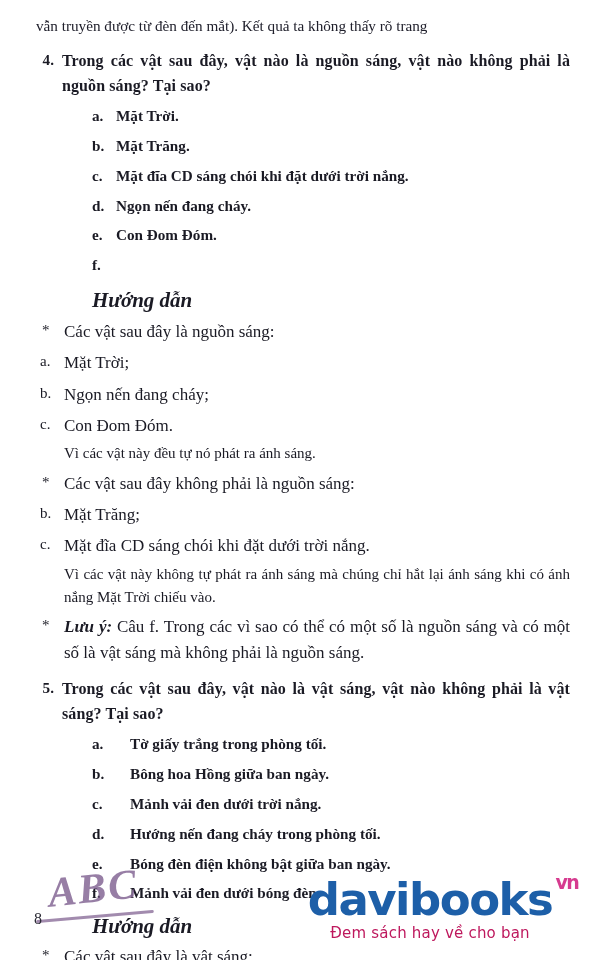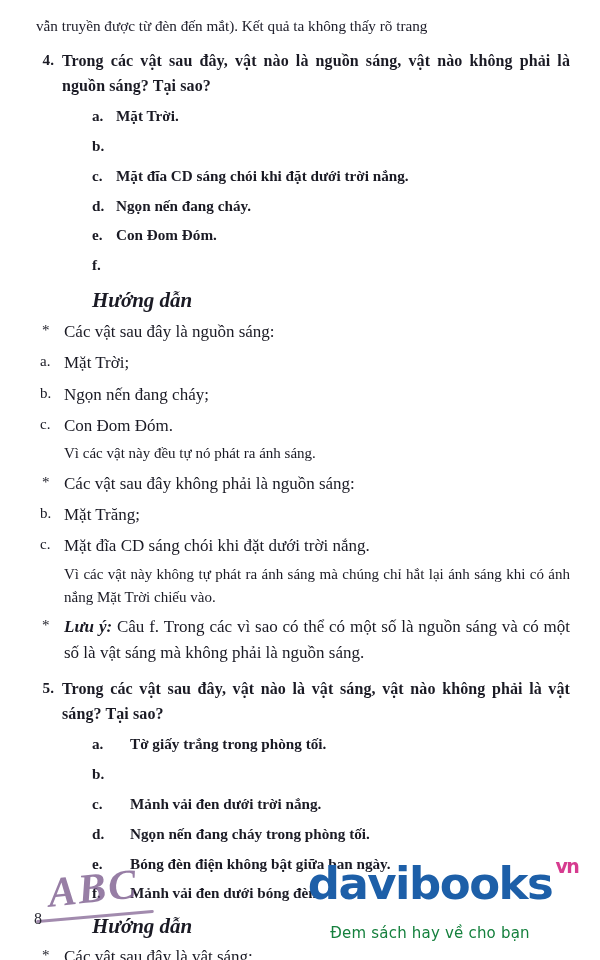--- a/index.html
+++ b/index.html
@@ -194,22 +194,22 @@
     font-size: 19px;
     color: #d63b8f;
     font-weight: bold;
     position: absolute;
     top: -4px;
     right: -26px;
   }
   .logo-tag {
     font-family: "DejaVu Sans", sans-serif;
     font-size: 15px;
-    color: #15803d;
-    margin-top: 18px;
+    color: #be185d;
+    margin-top: 2px;
     letter-spacing: .2px;
   }
 </style>
 </head>
 <body>
 
 <div class="page">
   <div class="content">
 
     <p class="para">vẫn truyền được từ đèn đến mắt). Kết quả ta không thấy rõ trang</p>
@@ -218,20 +218,21 @@
       <div class="q-num">4.</div>
       <div class="q-text">Trong các vật sau đây, vật nào là nguồn sáng, vật nào không phải là nguồn sáng? Tại sao?</div>
     </div>
 
     <div class="opt-row">
       <div class="opt-label">a.</div>
       <div class="opt-text">Mặt Trời.</div>
     </div>
     <div class="opt-row">
       <div class="opt-label">b.</div>
+      <div class="opt-text">Mặt Trăng.</div>
     </div>
     <div class="opt-row">
       <div class="opt-label">c.</div>
       <div class="opt-text">Mặt đĩa CD sáng chói khi đặt dưới trời nắng.</div>
     </div>
     <div class="opt-row">
       <div class="opt-label">d.</div>
       <div class="opt-text">Ngọn nến đang cháy.</div>
     </div>
     <div class="opt-row">
@@ -288,28 +289,29 @@
       <div class="q-num">5.</div>
       <div class="q-text">Trong các vật sau đây, vật nào là vật sáng, vật nào không phải là vật sáng? Tại sao?</div>
     </div>
 
     <div class="opt-row wide">
       <div class="opt-label">a.</div>
       <div class="opt-text">Tờ giấy trắng trong phòng tối.</div>
     </div>
     <div class="opt-row wide">
       <div class="opt-label">b.</div>
+      <div class="opt-text">Bông hoa Hồng giữa ban ngày.</div>
     </div>
     <div class="opt-row wide">
       <div class="opt-label">c.</div>
       <div class="opt-text">Mảnh vải đen dưới trời nắng.</div>
     </div>
     <div class="opt-row wide">
       <div class="opt-label">d.</div>
-      <div class="opt-text">Ngọn nến đang cháy trong phòng tối.</div>
+      <div class="opt-text">Hướng nến đang cháy trong phòng tối.</div>
     </div>
     <div class="opt-row wide">
       <div class="opt-label">e.</div>
       <div class="opt-text">Bóng đèn điện không bật giữa ban ngày.</div>
     </div>
     <div class="opt-row wide">
       <div class="opt-label">f.</div>
       <div class="opt-text">Mảnh vải đen dưới bóng đèn.</div>
     </div>
 

